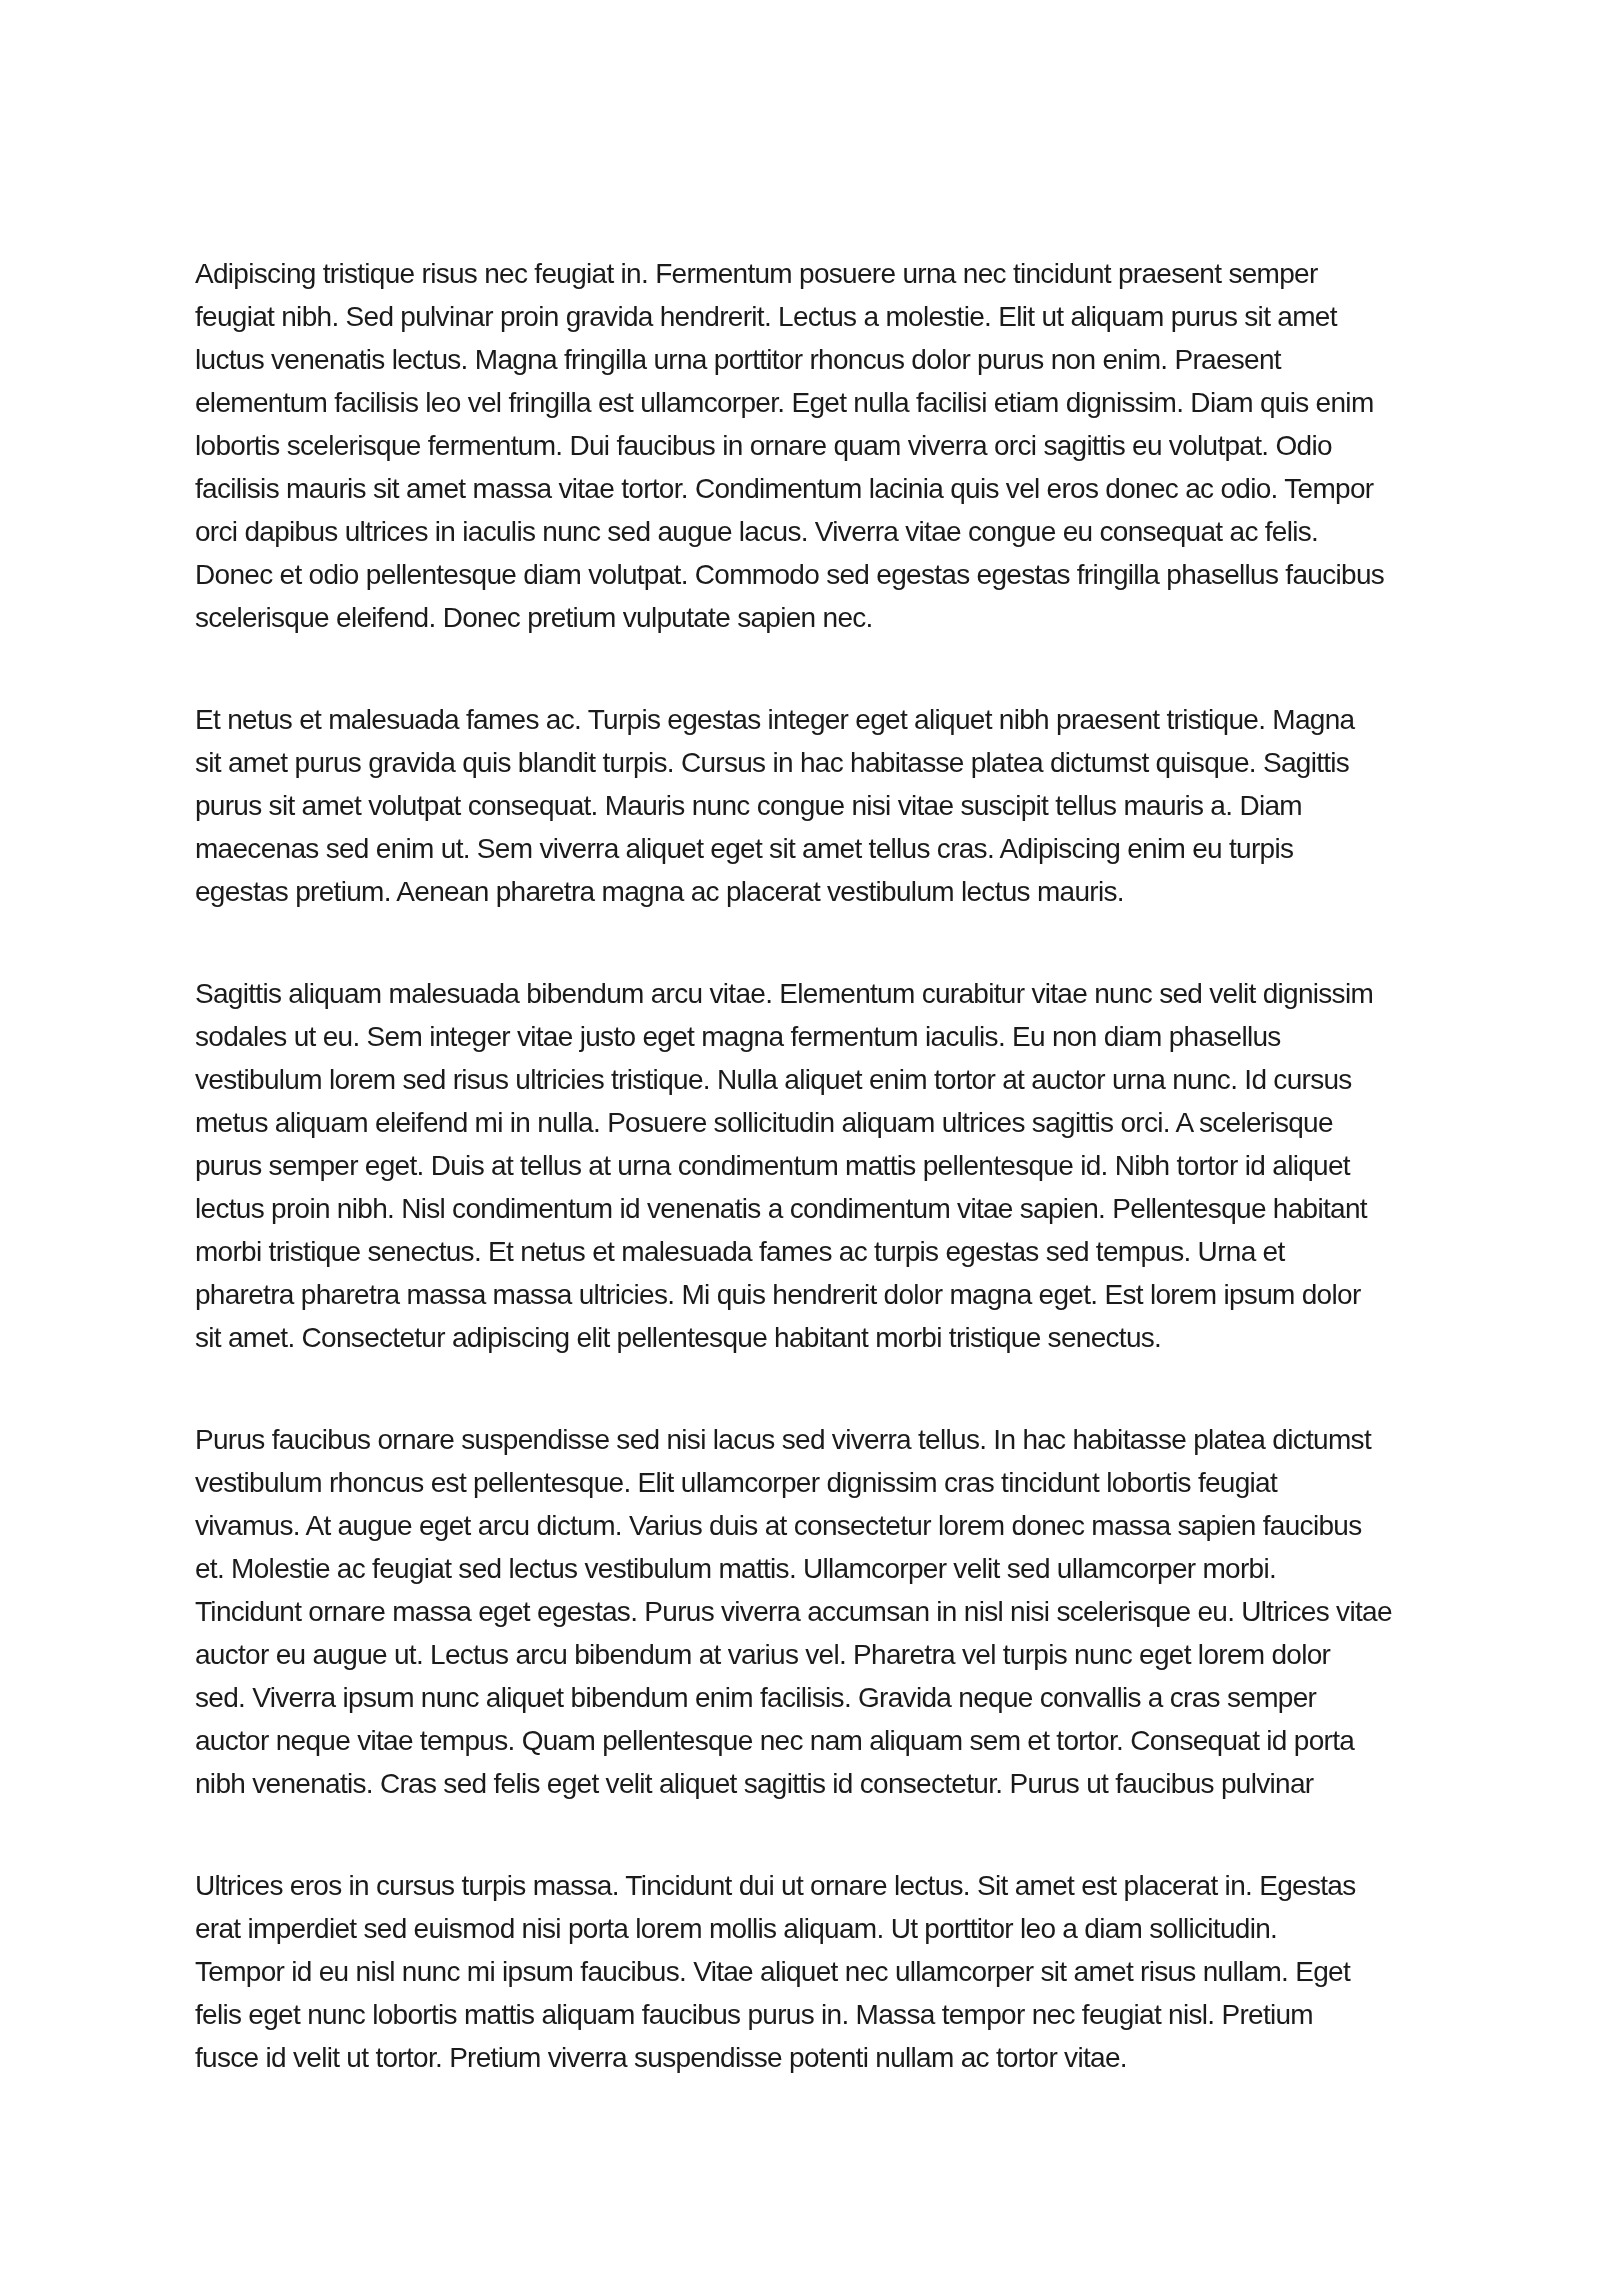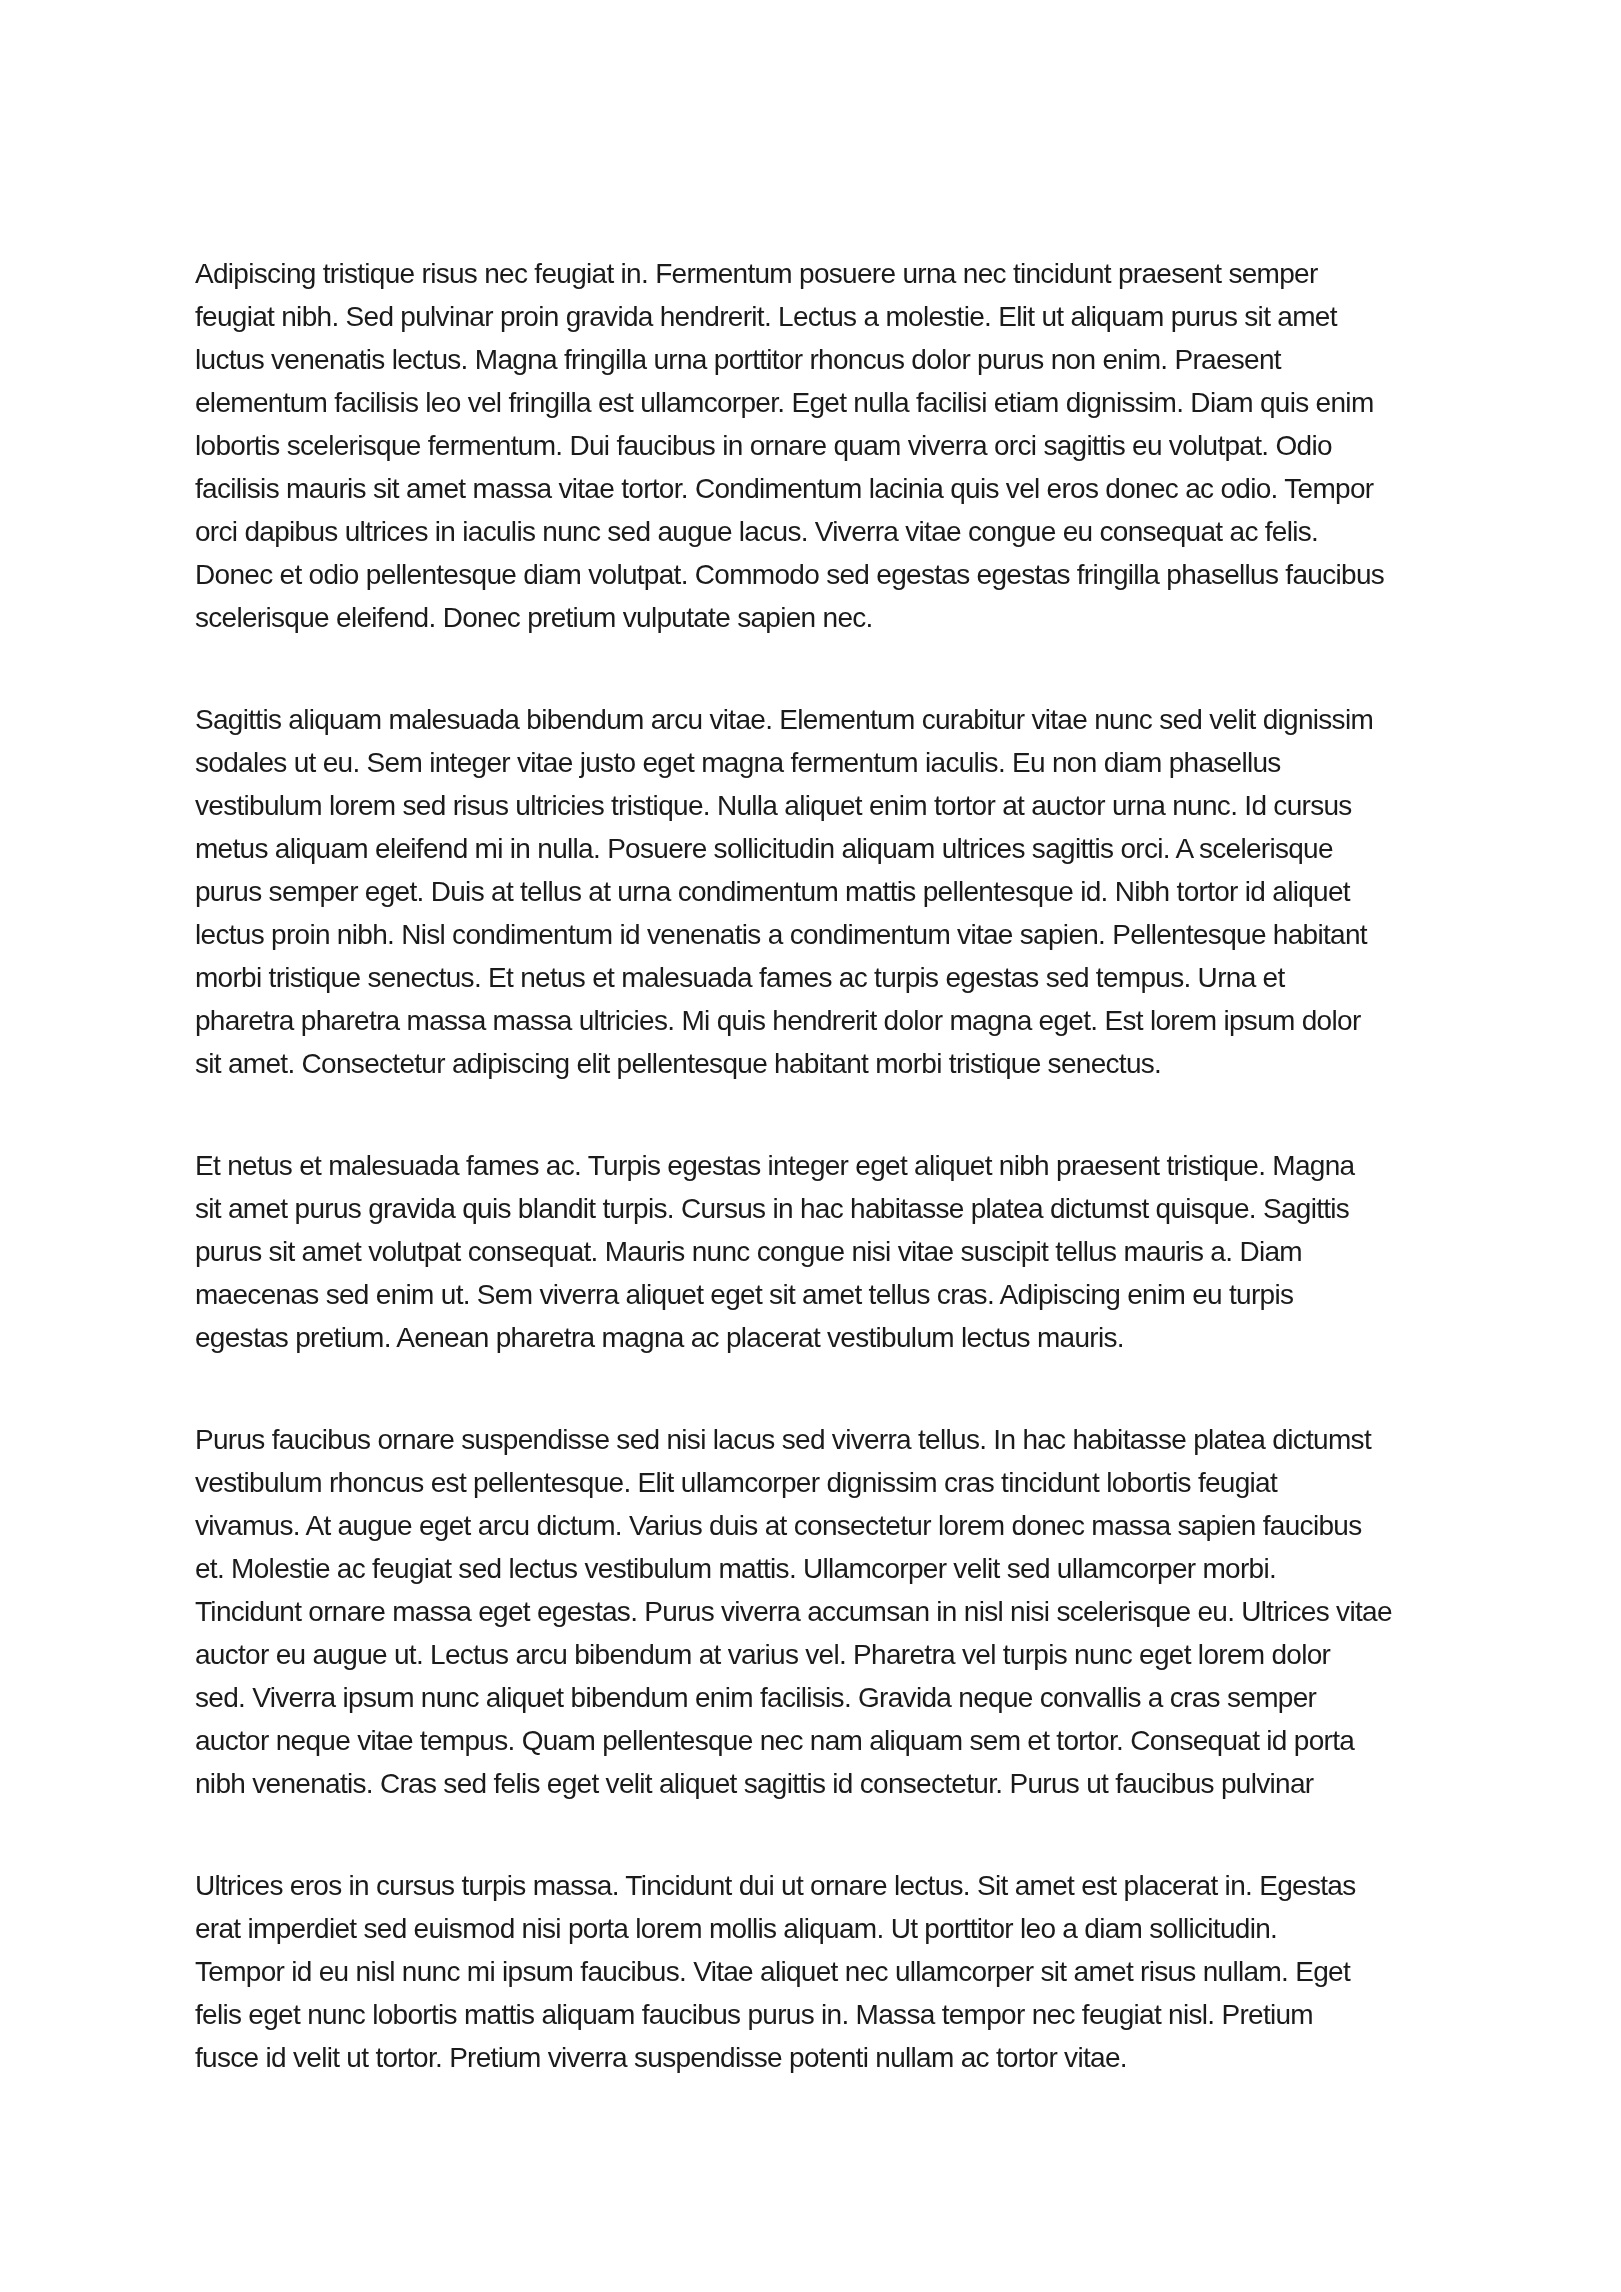--- a/index.html
+++ b/index.html
@@ -37,34 +37,34 @@
 <main class="page">
   <p class="para">Adipiscing tristique risus nec feugiat in. Fermentum posuere urna nec tincidunt praesent semper
 feugiat nibh. Sed pulvinar proin gravida hendrerit. Lectus a molestie. Elit ut aliquam purus sit amet
 luctus venenatis lectus. Magna fringilla urna porttitor rhoncus dolor purus non enim. Praesent
 elementum facilisis leo vel fringilla est ullamcorper. Eget nulla facilisi etiam dignissim. Diam quis enim
 lobortis scelerisque fermentum. Dui faucibus in ornare quam viverra orci sagittis eu volutpat. Odio
 facilisis mauris sit amet massa vitae tortor. Condimentum lacinia quis vel eros donec ac odio. Tempor
 orci dapibus ultrices in iaculis nunc sed augue lacus. Viverra vitae congue eu consequat ac felis.
 Donec et odio pellentesque diam volutpat. Commodo sed egestas egestas fringilla phasellus faucibus
 scelerisque eleifend. Donec pretium vulputate sapien nec.</p>
+  <p class="para">Et netus et malesuada fames ac. Turpis egestas integer eget aliquet nibh praesent tristique. Magna
+sit amet purus gravida quis blandit turpis. Cursus in hac habitasse platea dictumst quisque. Sagittis
+purus sit amet volutpat consequat. Mauris nunc congue nisi vitae suscipit tellus mauris a. Diam
+maecenas sed enim ut. Sem viverra aliquet eget sit amet tellus cras. Adipiscing enim eu turpis
+egestas pretium. Aenean pharetra magna ac placerat vestibulum lectus mauris.</p>
   <p class="para">Sagittis aliquam malesuada bibendum arcu vitae. Elementum curabitur vitae nunc sed velit dignissim
 sodales ut eu. Sem integer vitae justo eget magna fermentum iaculis. Eu non diam phasellus
 vestibulum lorem sed risus ultricies tristique. Nulla aliquet enim tortor at auctor urna nunc. Id cursus
 metus aliquam eleifend mi in nulla. Posuere sollicitudin aliquam ultrices sagittis orci. A scelerisque
 purus semper eget. Duis at tellus at urna condimentum mattis pellentesque id. Nibh tortor id aliquet
 lectus proin nibh. Nisl condimentum id venenatis a condimentum vitae sapien. Pellentesque habitant
 morbi tristique senectus. Et netus et malesuada fames ac turpis egestas sed tempus. Urna et
 pharetra pharetra massa massa ultricies. Mi quis hendrerit dolor magna eget. Est lorem ipsum dolor
 sit amet. Consectetur adipiscing elit pellentesque habitant morbi tristique senectus.</p>
-  <p class="para">Et netus et malesuada fames ac. Turpis egestas integer eget aliquet nibh praesent tristique. Magna
-sit amet purus gravida quis blandit turpis. Cursus in hac habitasse platea dictumst quisque. Sagittis
-purus sit amet volutpat consequat. Mauris nunc congue nisi vitae suscipit tellus mauris a. Diam
-maecenas sed enim ut. Sem viverra aliquet eget sit amet tellus cras. Adipiscing enim eu turpis
-egestas pretium. Aenean pharetra magna ac placerat vestibulum lectus mauris.</p>
   <p class="para">Purus faucibus ornare suspendisse sed nisi lacus sed viverra tellus. In hac habitasse platea dictumst
 vestibulum rhoncus est pellentesque. Elit ullamcorper dignissim cras tincidunt lobortis feugiat
 vivamus. At augue eget arcu dictum. Varius duis at consectetur lorem donec massa sapien faucibus
 et. Molestie ac feugiat sed lectus vestibulum mattis. Ullamcorper velit sed ullamcorper morbi.
 Tincidunt ornare massa eget egestas. Purus viverra accumsan in nisl nisi scelerisque eu. Ultrices vitae
 auctor eu augue ut. Lectus arcu bibendum at varius vel. Pharetra vel turpis nunc eget lorem dolor
 sed. Viverra ipsum nunc aliquet bibendum enim facilisis. Gravida neque convallis a cras semper
 auctor neque vitae tempus. Quam pellentesque nec nam aliquam sem et tortor. Consequat id porta
 nibh venenatis. Cras sed felis eget velit aliquet sagittis id consectetur. Purus ut faucibus pulvinar</p>
   <p class="para">Ultrices eros in cursus turpis massa. Tincidunt dui ut ornare lectus. Sit amet est placerat in. Egestas

